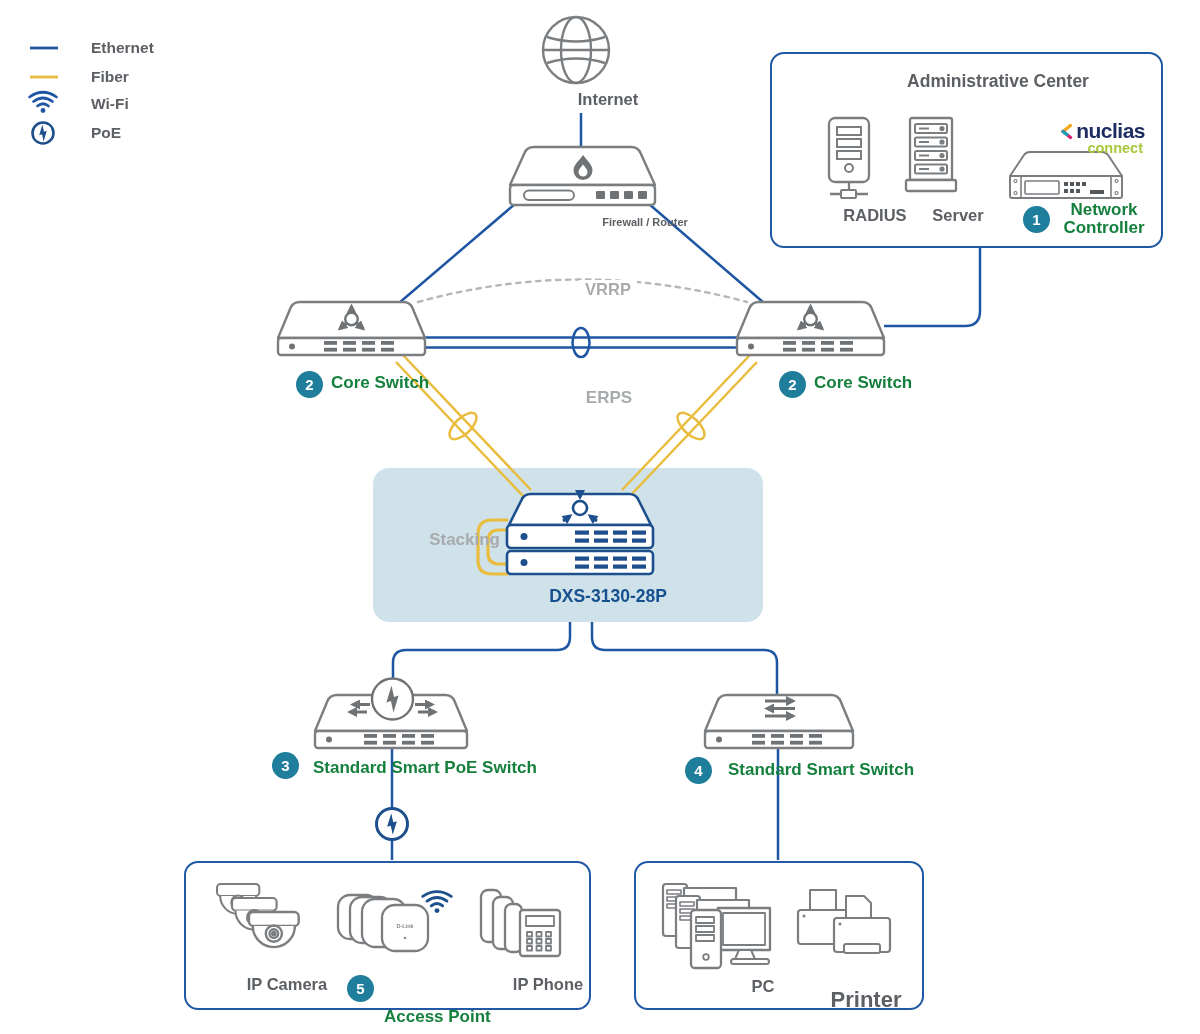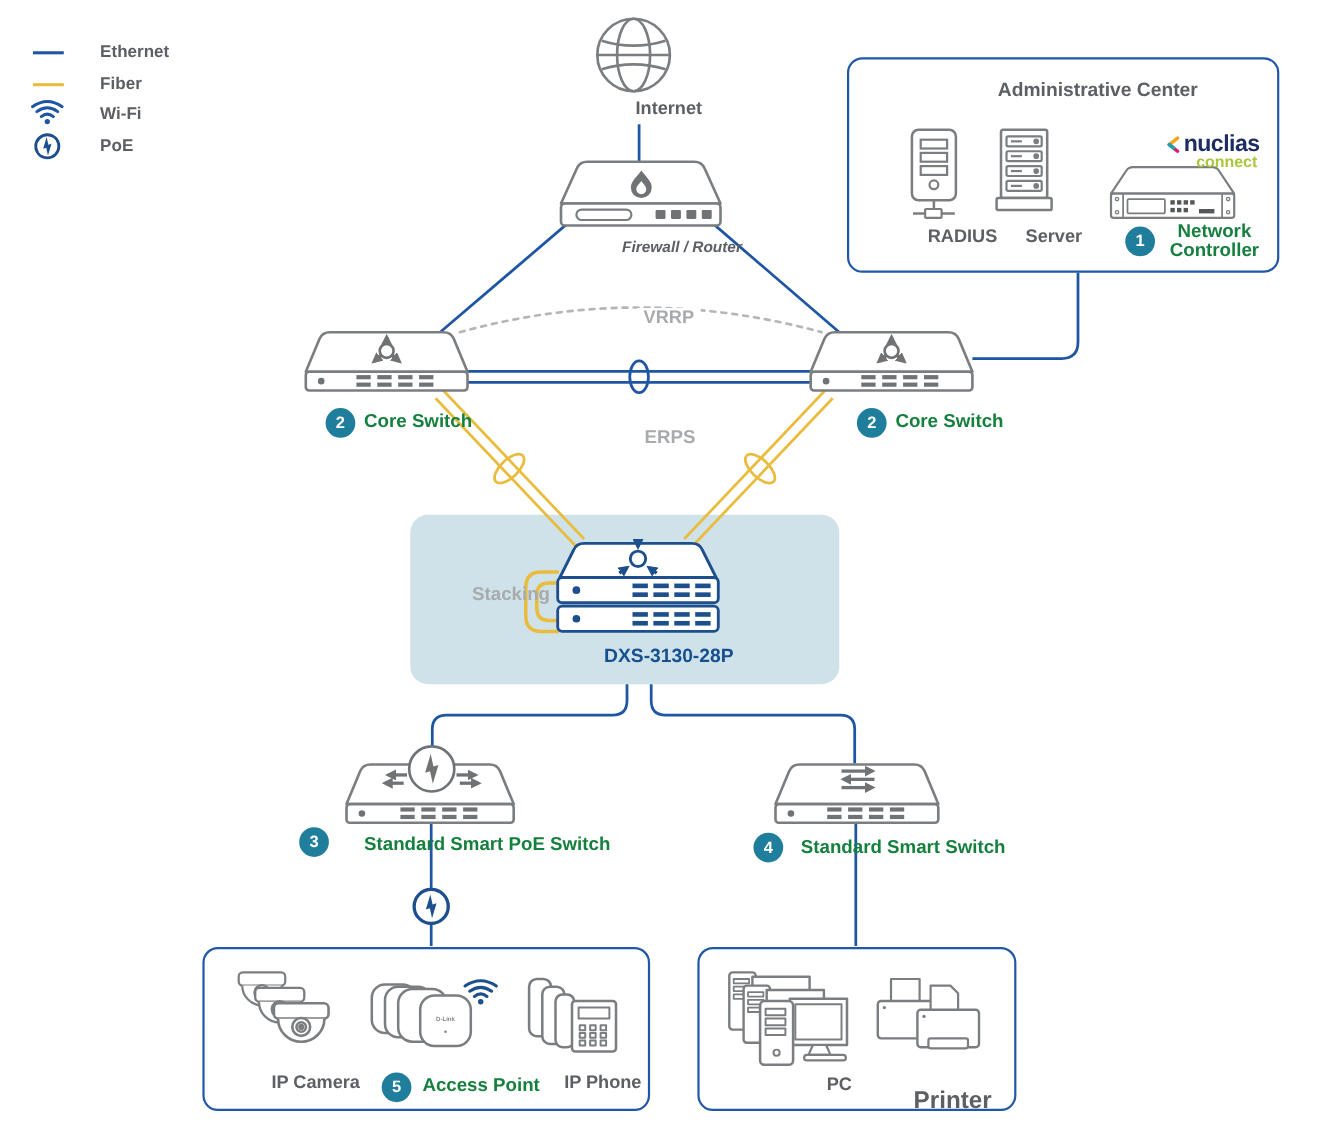--- a/index.html
+++ b/index.html
@@ -401,21 +401,21 @@
   </svg>
 
   <div class="labels">
 
     <div class="lbl sm" style="left:64px;top:39px;">Ethernet</div>
     <div class="lbl sm" style="left:64px;top:68px;">Fiber</div>
     <div class="lbl sm" style="left:64px;top:95px;">Wi-Fi</div>
     <div class="lbl sm" style="left:64px;top:124px;">PoE</div>
 
     <div class="lbl ctr" style="left:581px;top:90px;font-size:16.5px;">Internet</div>
-    <div class="lbl ctr" style="left:593px;top:216px;font-size:14px;font-style:italic;">Firewall / Router</div>
+    <div class="lbl ctr" style="left:618px;top:216px;font-size:11px;">Firewall / Router</div>
 
     <div class="lbl ctr" style="left:971px;top:71px;font-size:17.5px;">Administrative Center</div>
     <div class="lbl ctr" style="left:848px;top:206px;font-size:16.5px;">RADIUS</div>
     <div class="lbl ctr" style="left:931px;top:206px;font-size:16.5px;">Server</div>
     <div class="badge" style="left:996px;top:206px;">1</div>
     <div class="lbl teal wrap2" style="left:1077px;top:201px;white-space:normal;">Network Controller</div>
 
     <div class="nuclias">
       <div class="row">
         <svg width="13" height="17" viewBox="0 0 13 17">
@@ -433,25 +433,25 @@
     <div class="badge" style="left:752px;top:371px;">2</div>
     <div class="lbl teal" style="left:787px;top:373px;">Core Switch</div>
 
     <div class="lbl muted ctr vrrp-lbl" style="left:581px;top:280px;font-size:16.5px;">VRRP</div>
     <div class="lbl muted ctr" style="left:582px;top:388px;">ERPS</div>
 
     <div class="lbl muted" style="left:389px;top:530px;width:84px;text-align:right;">Stacking</div>
     <div class="lbl navy ctr" style="left:581px;top:586px;font-size:17.5px;">DXS-3130-28P</div>
 
     <div class="badge" style="left:245px;top:752px;">3</div>
-    <div class="lbl teal" style="left:304px;top:758px;text-align:right;">Standard Smart PoE Switch</div>
+    <div class="lbl teal" style="left:286px;top:758px;text-align:right;">Standard Smart PoE Switch</div>
     <div class="badge" style="left:658px;top:757px;">4</div>
     <div class="lbl teal" style="left:701px;top:760px;">Standard Smart Switch</div>
 
     <div class="lbl ctr" style="left:260px;top:975px;font-size:16.5px;">IP Camera</div>
     <div class="badge" style="left:320px;top:975px;">5</div>
-    <div class="lbl teal" style="left:357px;top:977px;">Access Point</div>
+    <div class="lbl teal" style="left:357px;top:1007px;">Access Point</div>
     <div class="lbl ctr" style="left:521px;top:975px;font-size:16.5px;">IP Phone</div>
     <div class="lbl ctr" style="left:719px;top:977px;font-size:16.5px;padding-left:34px;">PC</div>
     <div class="lbl ctr" style="left:839px;top:987px;font-size:22px;">Printer</div>
   </div>
 
 </div>
 
 </body></html>

